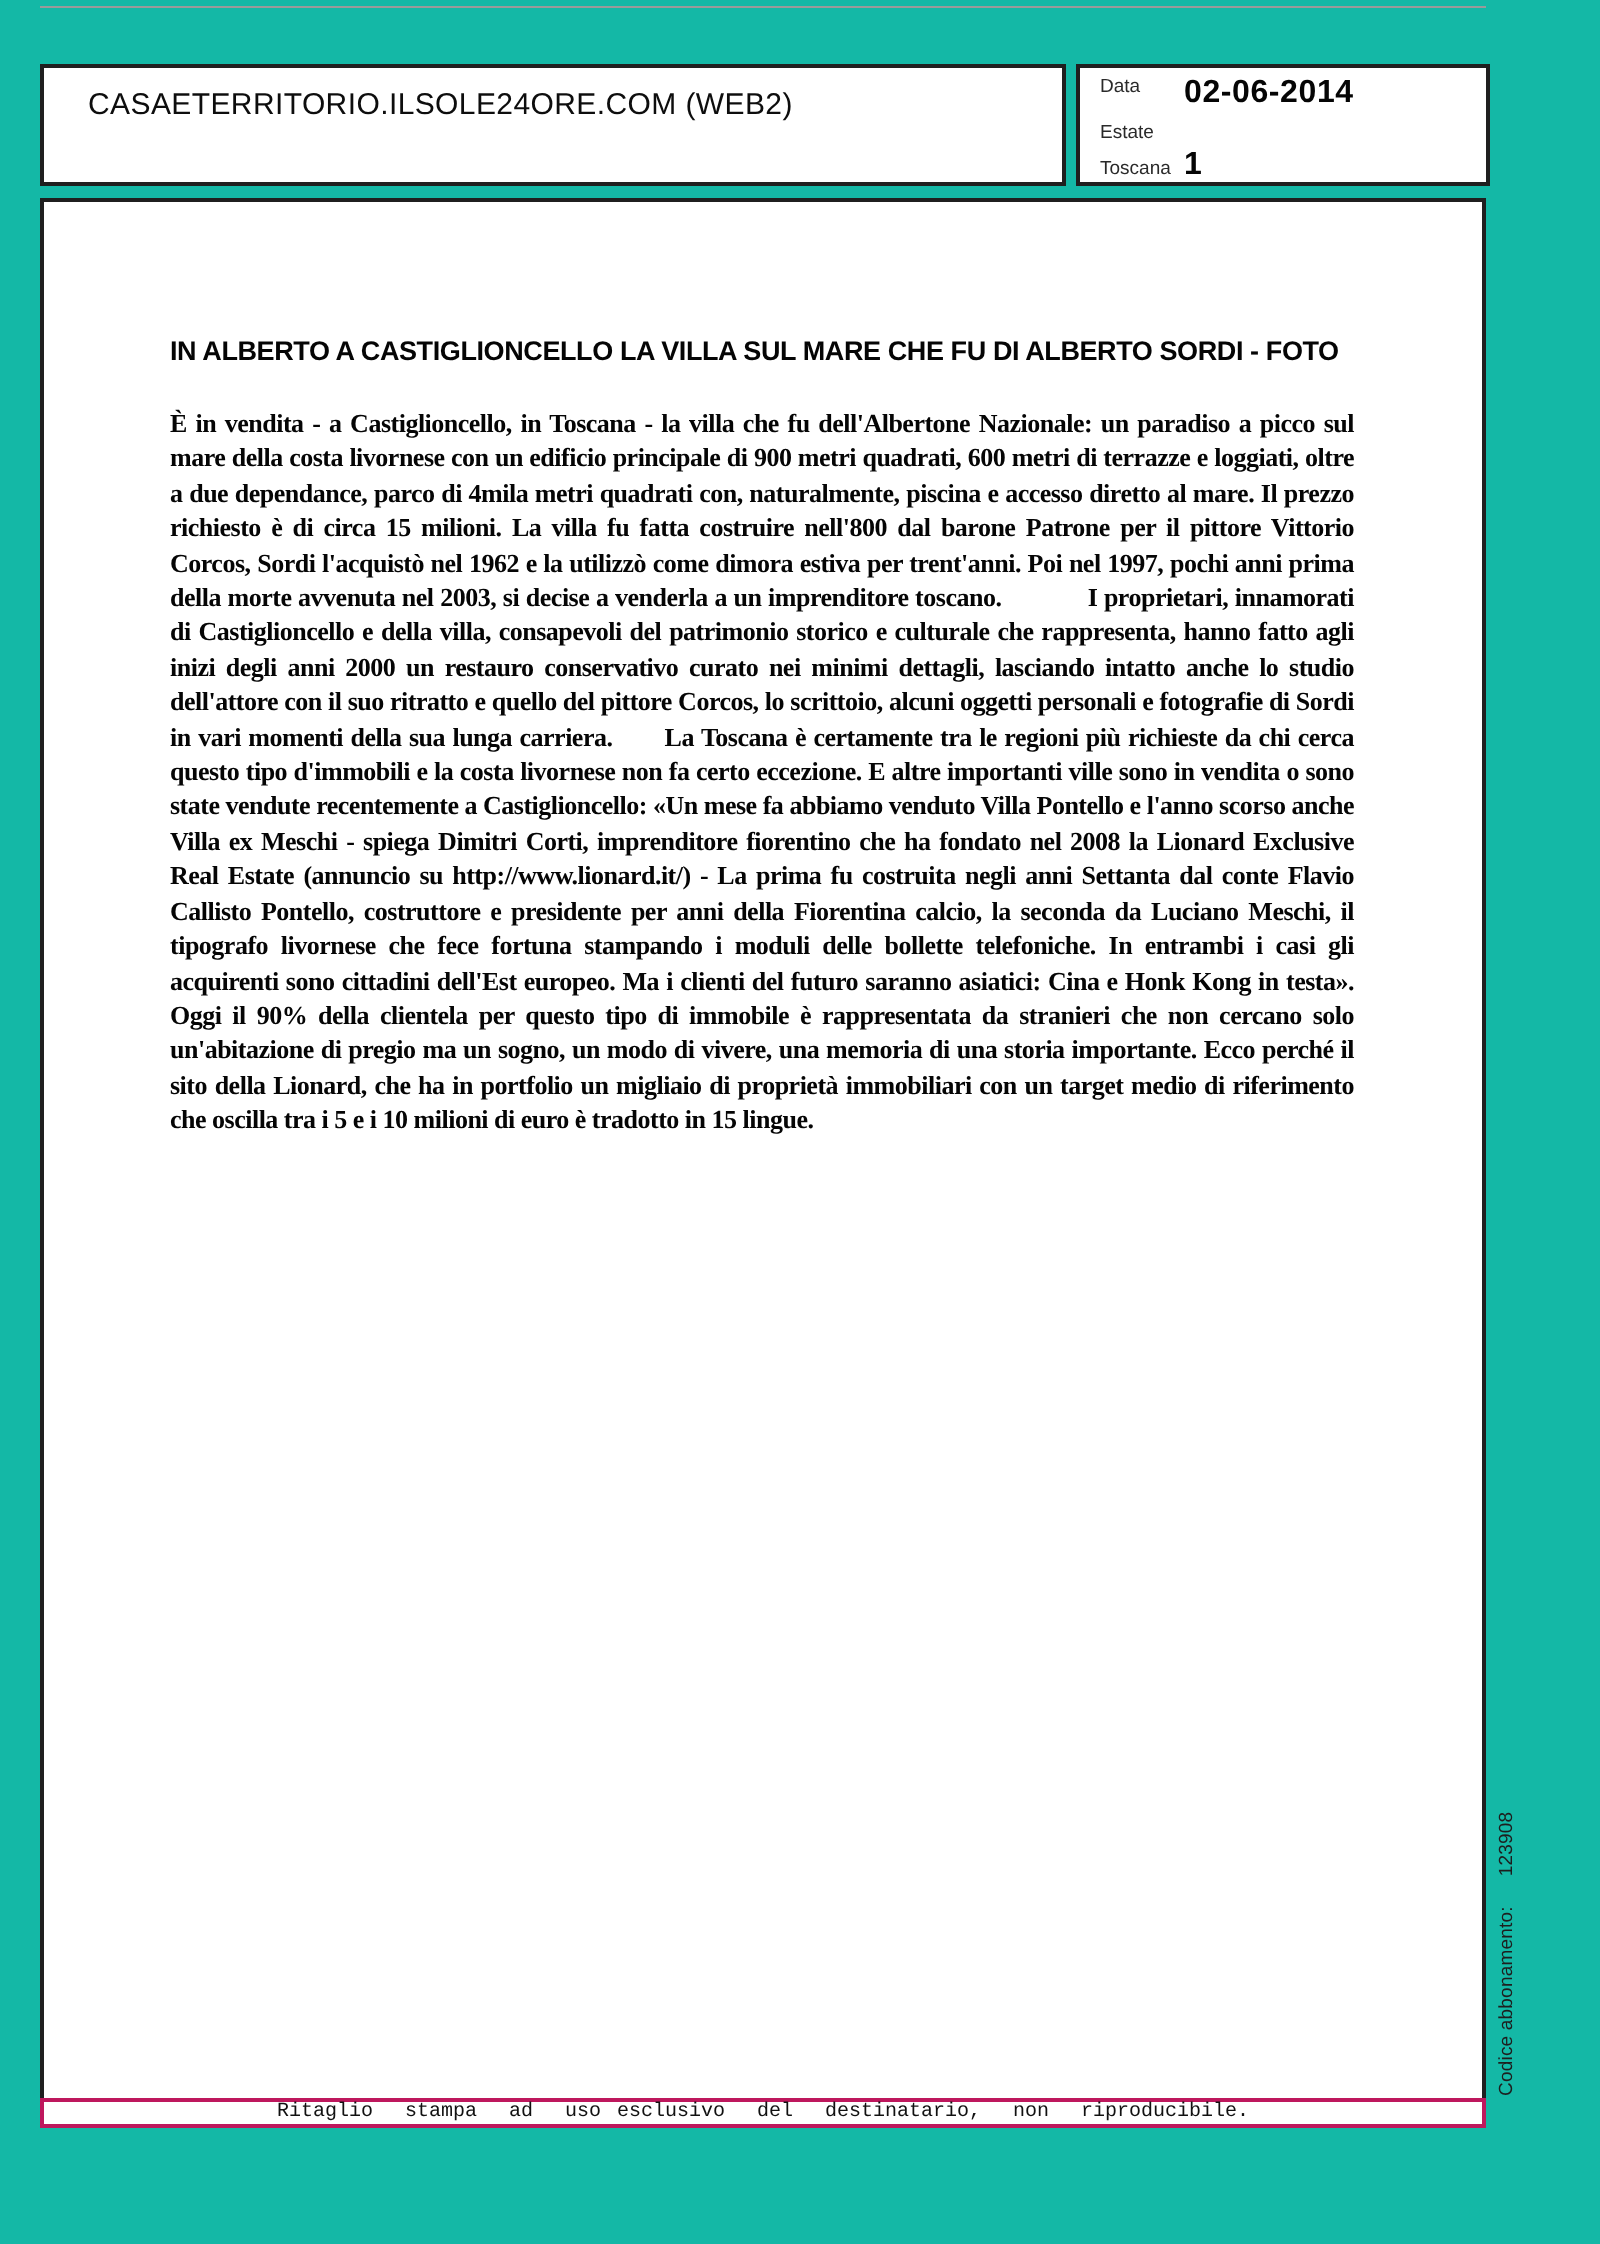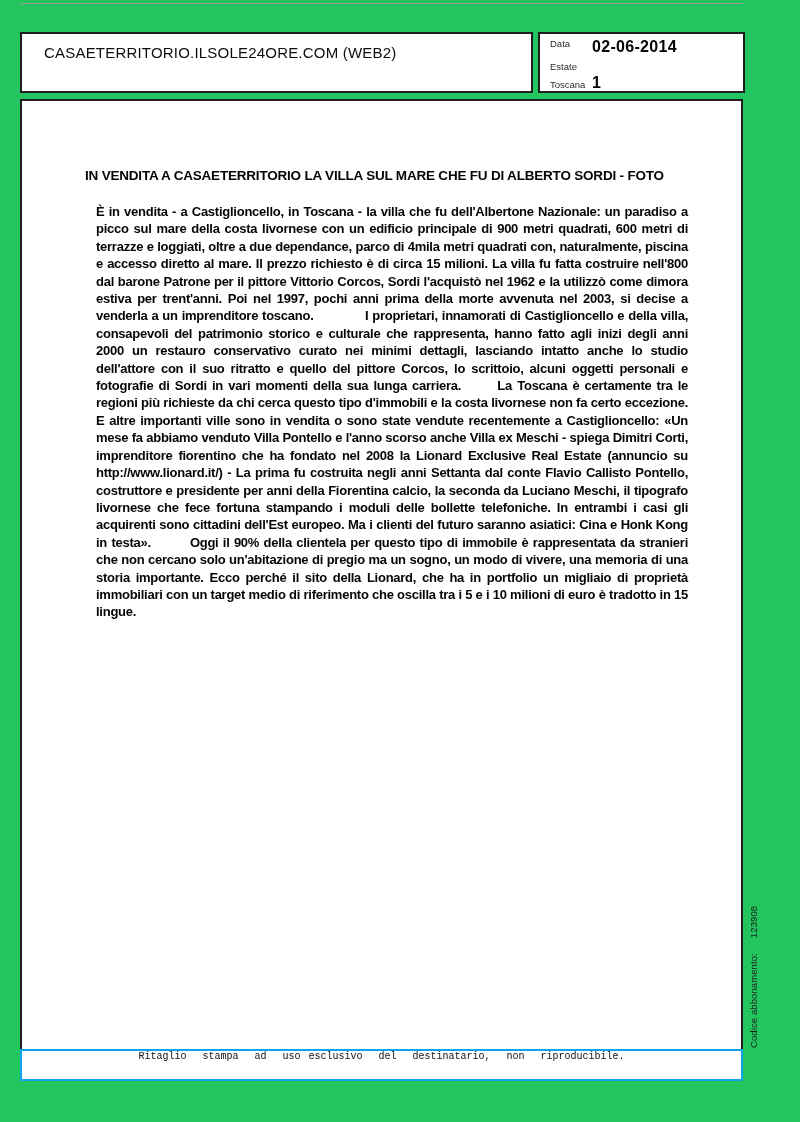--- a/index.html
+++ b/index.html
@@ -1,21 +1,21 @@
 <!DOCTYPE html>
 <html><head>
 <meta charset="utf-8">
 <style>
   * { box-sizing: border-box; margin: 0; padding: 0; }
   html, body { background: #ffffff; }
   .page {
     position: relative;
     width: 800px;
     height: 1122px;
-    background: #22c55e;
+    background: #14b8a6;
     font-family: "Liberation Sans", sans-serif;
     color: #111;
     overflow: hidden;
   }
   .top-rule {
     position: absolute;
     left: 20px; top: 3px;
     width: 723px; height: 1px;
     background: #9a9a9a;
   }
@@ -70,35 +70,36 @@
     position: absolute;
     left: 63px; top: 67px;
     width: 615px;
     font-size: 13.5px;
     font-weight: bold;
     letter-spacing: -0.2px;
     color: #050505;
   }
   .article-body {
     position: absolute;
-    left: 74px; top: 102px;
+    left: 63px; top: 102px;
     width: 592px;
     font-size: 13px;
     font-weight: bold;
     line-height: 17.4px;
     letter-spacing: -0.25px;
     text-align: justify;
     white-space: pre-wrap;
     color: #050505;
+    font-family: Liberation Serif, serif;
   }
   .footer-bar {
     position: absolute;
     left: 20px; top: 1049px;
-    width: 723px; height: 32px;
-    border: 2px solid #0ea5e9;
+    width: 723px; height: 15px;
+    border: 2px solid #be185d;
     background: #fff;
     display: flex;
     align-items: flex-start;
     justify-content: center;
   }
   .footer-bar .disclaimer-text {
     font-family: "Liberation Mono", monospace;
     font-size: 10px;
     white-space: pre;
     word-spacing: 2px;
@@ -132,21 +133,21 @@
 
   <div class="header-meta">
     <span class="meta-label data">Data</span>
     <span class="meta-value data">02-06-2014</span>
     <span class="meta-label pagina">Estate</span>
     <span class="meta-label foglio">Toscana</span>
     <span class="meta-value foglio">1</span>
   </div>
 
   <div class="main-box">
-    <div class="article-title">IN VENDITA A CASAETERRITORIO LA VILLA SUL MARE CHE FU DI ALBERTO SORDI - FOTO</div>
+    <div class="article-title">IN ALBERTO A CASTIGLIONCELLO LA VILLA SUL MARE CHE FU DI ALBERTO SORDI - FOTO</div>
     <div class="article-body">È in vendita - a Castiglioncello, in Toscana - la villa che fu dell'Albertone Nazionale: un paradiso a picco sul mare della costa livornese con un edificio principale di 900 metri quadrati, 600 metri di terrazze e loggiati, oltre a due dependance, parco di 4mila metri quadrati con, naturalmente, piscina e accesso diretto al mare. Il prezzo richiesto è di circa 15 milioni. La villa fu fatta costruire nell'800 dal barone Patrone per il pittore Vittorio Corcos, Sordi l'acquistò nel 1962 e la utilizzò come dimora estiva per trent'anni. Poi nel 1997, pochi anni prima della morte avvenuta nel 2003, si decise a venderla a un imprenditore toscano.             I proprietari, innamorati di Castiglioncello e della villa, consapevoli del patrimonio storico e culturale che rappresenta, hanno fatto agli inizi degli anni 2000 un restauro conservativo curato nei minimi dettagli, lasciando intatto anche lo studio dell'attore con il suo ritratto e quello del pittore Corcos, lo scrittoio, alcuni oggetti personali e fotografie di Sordi in vari momenti della sua lunga carriera.       La Toscana è certamente tra le regioni più richieste da chi cerca questo tipo d'immobili e la costa livornese non fa certo eccezione. E altre importanti ville sono in vendita o sono state vendute recentemente a Castiglioncello: «Un mese fa abbiamo venduto Villa Pontello e l'anno scorso anche Villa ex Meschi - spiega Dimitri Corti, imprenditore fiorentino che ha fondato nel 2008 la Lionard Exclusive Real Estate (annuncio su http://www.lionard.it/) - La prima fu costruita negli anni Settanta dal conte Flavio Callisto Pontello, costruttore e presidente per anni della Fiorentina calcio, la seconda da Luciano Meschi, il tipografo livornese che fece fortuna stampando i moduli delle bollette telefoniche. In entrambi i casi gli acquirenti sono cittadini dell'Est europeo. Ma i clienti del futuro saranno asiatici: Cina e Honk Kong in testa».         Oggi il 90% della clientela per questo tipo di immobile è rappresentata da stranieri che non cercano solo un'abitazione di pregio ma un sogno, un modo di vivere, una memoria di una storia importante. Ecco perché il sito della Lionard, che ha in portfolio un migliaio di proprietà immobiliari con un target medio di riferimento che oscilla tra i 5 e i 10 milioni di euro è tradotto in 15 lingue.</div>
   </div>
 
   <div class="footer-bar">
     <span class="disclaimer-text">Ritaglio  stampa  ad  uso esclusivo  del  destinatario,  non  riproducibile.</span>
   </div>
 
   <div class="codice">
     <span>Codice abbonamento:</span>
     <span>123908</span>

